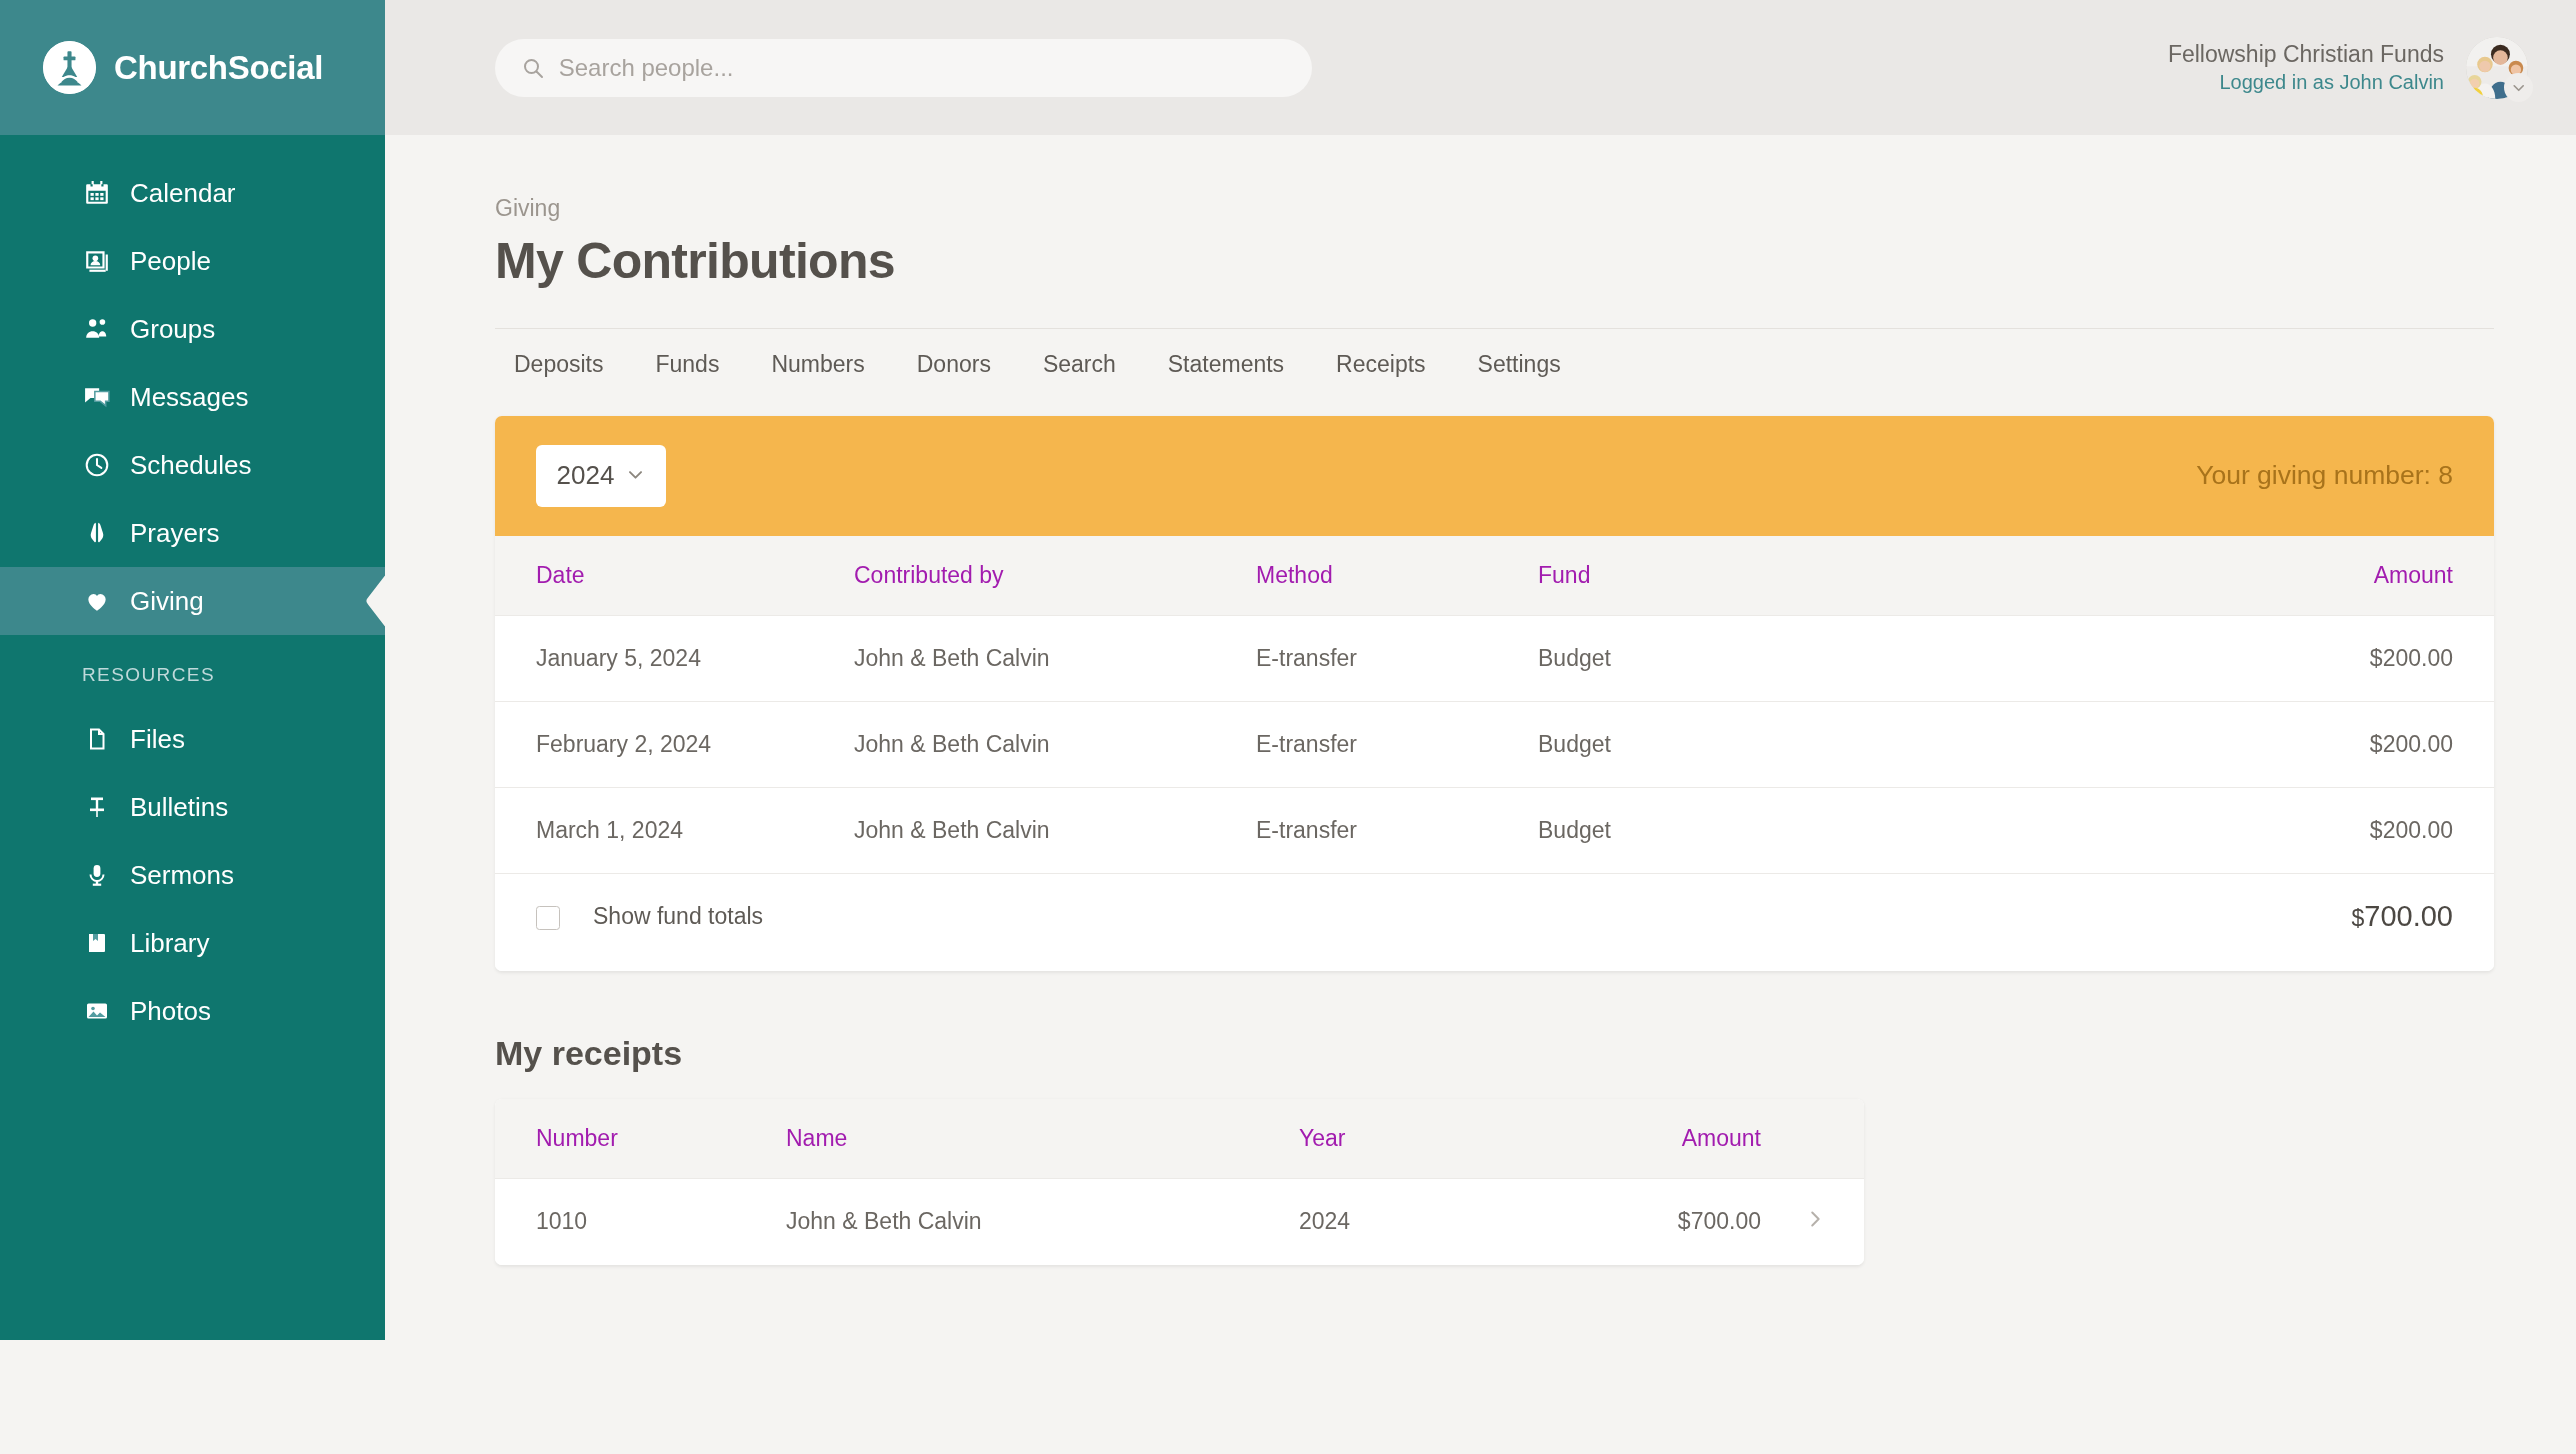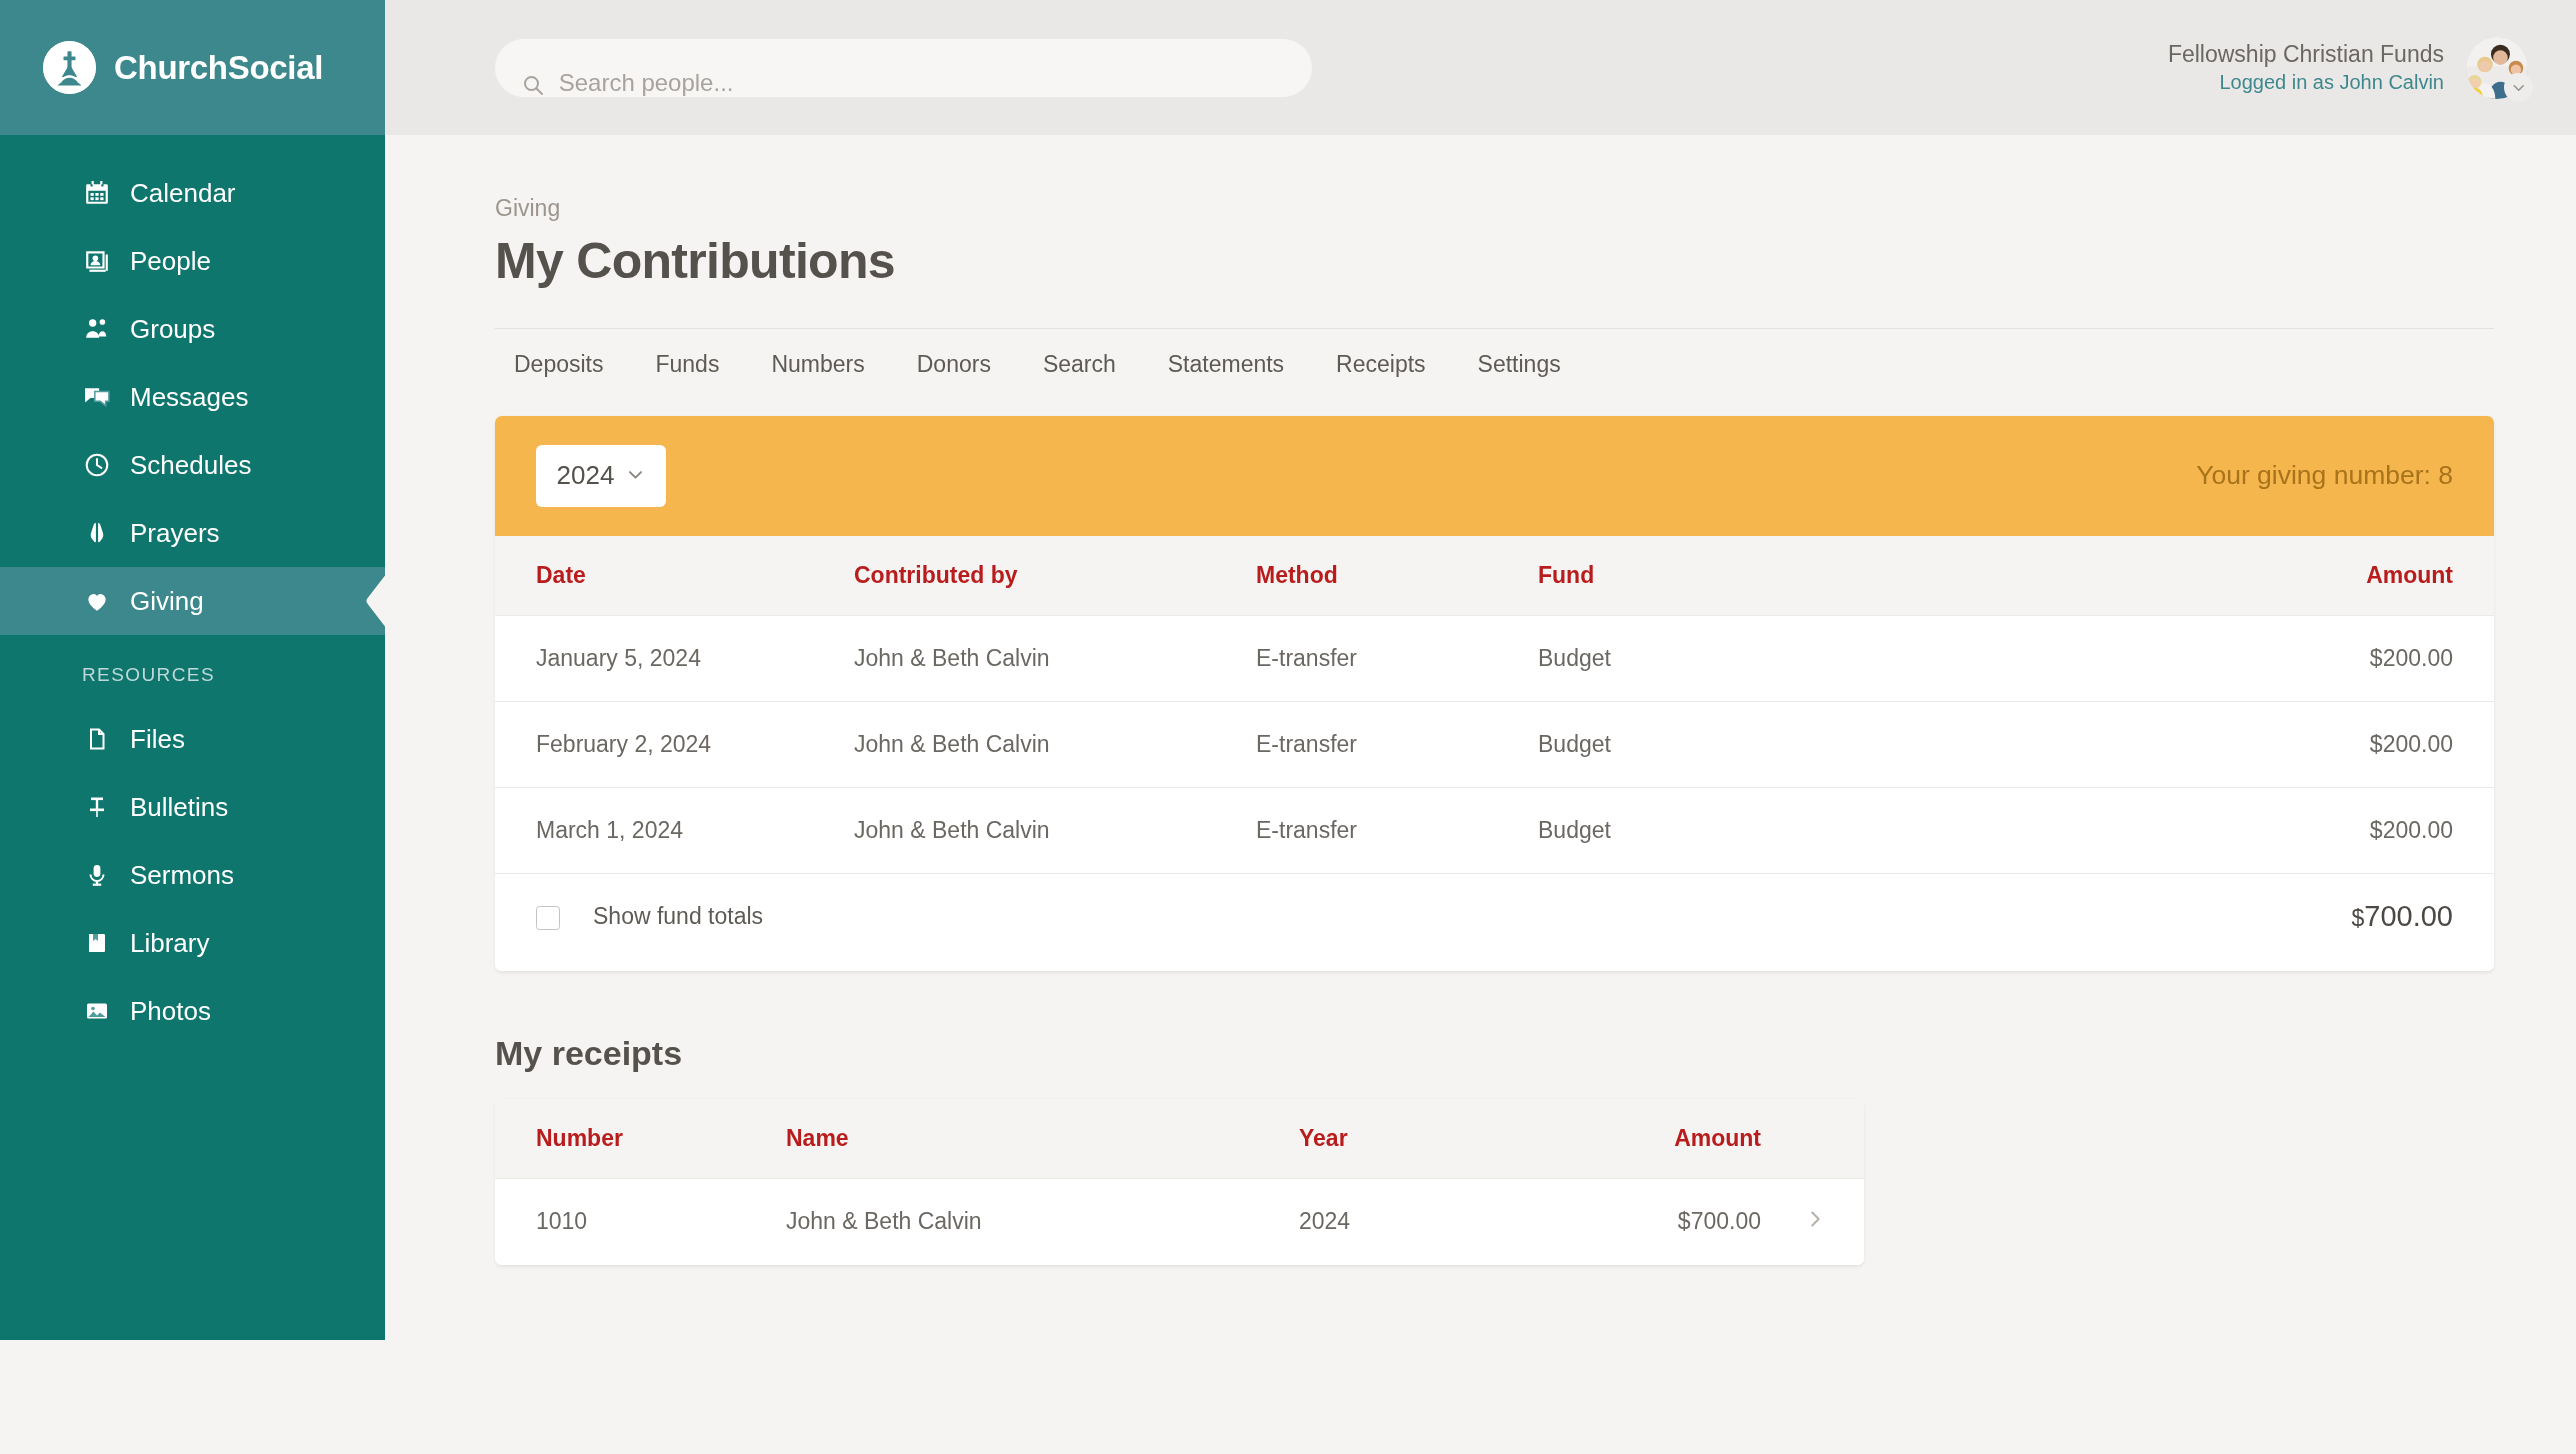--- a/index.html
+++ b/index.html
@@ -73,21 +73,21 @@
   }
   .topbar {
     height: 135px; background: #EAE8E6;
     display: flex; align-items: center;
     padding: 0 48px 0 110px;
     justify-content: space-between;
   }
   .searchbox {
     width: 817px; height: 58px;
     background: #F7F6F5; border-radius: 29px;
-    display: flex; align-items: flex-end;
+    display: flex; align-items: center;
     padding: 0 26px;
   }
   .searchbox .s-icon { margin-right: 13.7px; display: flex; }
   .search-input {
     border: none; outline: none; background: transparent;
     font-family: "Liberation Sans", sans-serif;
     font-size: 24px; color: #6E6A66; width: 100%;
   }
   .search-input::placeholder { color: #A8A39E; }
 
@@ -142,21 +142,21 @@
     background: #ffffff; border-radius: 6px;
     height: 62px; padding: 0 20.5px;
     display: flex; align-items: center; gap: 12px;
     font-size: 26px; color: #55514C; cursor: pointer;
   }
   .giving-number { font-size: 26.5px; color: #A8731B; }
 
   table { width: 100%; border-collapse: collapse; }
   thead th {
     background: #F5F4F2;
-    font-size: 23px; font-weight: bold; color: #b91c1c;
+    font-size: 23px; font-weight: normal; color: #a21caf;
     text-align: left; padding: 26px 0 26px 0; height: 68px;
   }
   tbody td {
     font-size: 23px; color: #6B6762;
     padding: 29px 0; height: 82px;
     border-top: 1.7px solid #ECEAE7;
     background: #ffffff;
   }
   .c-date   { width: 359px; padding-left: 41px !important; }
   .c-by     { width: 402px; }

